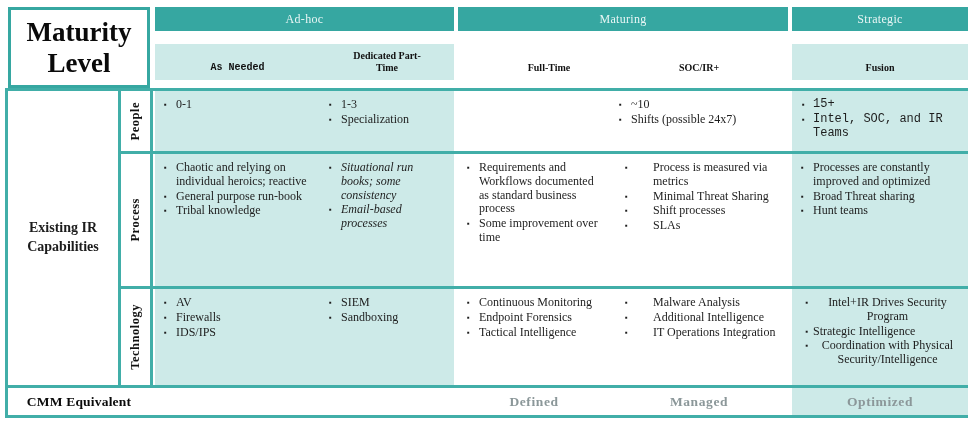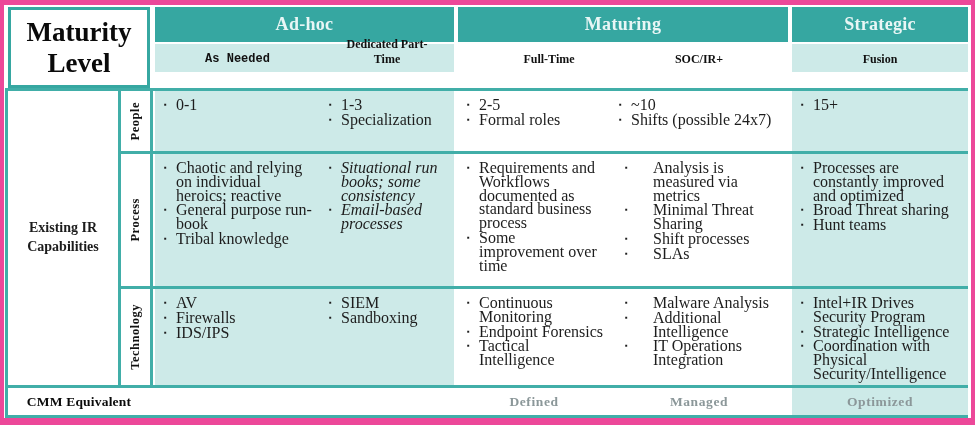--- a/index.html
+++ b/index.html
@@ -1,48 +1,48 @@
 <!DOCTYPE html>
 <html><head>
 <meta charset="utf-8">
 <style>
   * { box-sizing: border-box; margin: 0; padding: 0; }
   body { background: #555; font-family: "Liberation Serif", "DejaVu Serif", serif; }
   .page {
     position: relative; width: 975px; height: 425px;
-    background: #ec4899; overflow: hidden;
+    background: #ffffff; overflow: hidden;
   }
   .white-bg { position: absolute; left: 4px; top: 5px; width: 967px; height: 413px; background: #fff; }
 
   
   .teal-bg   { background: #36a7a1; }
   .light-bg  { background: #cdeae8; }
   .white-cell{ background: #ffffff; }
 
   
   .mbox {
     position: absolute; left: 8px; top: 7px; width: 142px; height: 81px;
     background: #fff; border: 3px solid #36a7a1;
     display: flex; flex-direction: column; align-items: center; justify-content: center;
   }
   .mbox .tline { font-weight: bold; font-size: 27px; color: #0a0a0a; line-height: 1.12; }
 
   
   .ghdr {
-    position: absolute; top: 7px; height: 35px;
+    position: absolute; top: 7px; height: 24px;
     display: flex; align-items: center; justify-content: center;
-    color: #e9f6f5; font-weight: bold; font-size: 18px; letter-spacing: 0.3px;
+    color: #e9f6f5; font-weight: normal; font-size: 12px; letter-spacing: 0.3px;
   }
 
   
   .shdr {
-    position: absolute; top: 44px; height: 28px;
+    position: absolute; top: 44px; height: 36px;
     display: flex; align-items: flex-end; justify-content: center;
     padding-bottom: 6px; text-align: center;
-    font-weight: bold; font-size: 12px; color: #111; line-height: 1.2;
+    font-weight: bold; font-size: 10px; color: #111; line-height: 1.2;
   }
   .shdr .wrapnarrow { display: inline-block; max-width: 88px; }
 
   
   .hline, .vline { position: absolute; background: #41aea8; }
 
   
   .capcell {
     position: absolute; left: 8px; top: 91px; width: 110px; height: 294px;
     background: #fff; display: flex; align-items: center; justify-content: center;
@@ -54,21 +54,21 @@
     display: flex; align-items: center; justify-content: center;
   }
   .rot span {
     writing-mode: vertical-rl; transform: rotate(180deg);
     font-weight: bold; font-size: 12.5px; color: #111; letter-spacing: 0.5px;
   }
 
   
   .cell {
     position: absolute; padding: 7px 6px 4px 9px;
-    font-size: 16px; color: #1d1d1d;
+    font-size: 12px; color: #1d1d1d;
   }
   .bi { display: flex; line-height: 13.8px; margin-bottom: 1px; }
   .bi::before { content: "▪"; flex: 0 0 12px; font-size: 8px; line-height: 13.8px; }
   .wide .bi { padding-left: 6px; }
   .wide .bi::before { flex: 0 0 28px; }
 
   
   .cmm {
     position: absolute; top: 388px; height: 27px;
     display: flex; align-items: center; justify-content: center;
@@ -126,40 +126,35 @@
       </div>
     </div>
   <div class="cell light-bg" style="left:320px;top:91px;width:134px;height:60px;">
       <div class="bi">
         <span class="bi-text">1-3</span>
       </div>
       <div class="bi">
         <span class="bi-text">Specialization</span>
       </div>
     </div>
-  <div class="cell white-cell" style="left:458px;top:91px;width:152px;height:60px;">
-      <div class="bi">
-        <span class="bi-text">2-5</span>
-      </div>
-      <div class="bi">
-        <span class="bi-text">Formal roles</span>
-      </div>
-    </div>
   <div class="cell white-cell" style="left:610px;top:91px;width:178px;height:60px;">
       <div class="bi">
         <span class="bi-text">~10</span>
       </div>
       <div class="bi">
         <span class="bi-text">Shifts (possible 24x7)</span>
       </div>
     </div>
-  <div class="cell light-bg" style="left:792px;top:91px;width:176px;height:60px;">
+  <div class="cell light-bg" style="left:792px;top:91px;width:176px;height:60px;font-family:Liberation Mono, monospace;">
       <div class="bi">
         <span class="bi-text">15+</span>
       </div>
+      <div class="bi">
+        <span class="bi-text">Intel, SOC, and IR Teams</span>
+      </div>
     </div>
 
   <div class="cell light-bg" style="left:155px;top:154px;width:165px;height:132px;">
       <div class="bi">
         <span class="bi-text">Chaotic and relying on individual heroics; reactive</span>
       </div>
       <div class="bi">
         <span class="bi-text">General purpose run-book</span>
       </div>
       <div class="bi">
@@ -177,21 +172,21 @@
   <div class="cell white-cell" style="left:458px;top:154px;width:152px;height:132px;">
       <div class="bi">
         <span class="bi-text">Requirements and Workflows documented as standard business process</span>
       </div>
       <div class="bi">
         <span class="bi-text">Some improvement over time</span>
       </div>
     </div>
   <div class="cell white-cell wide" style="left:610px;top:154px;width:178px;height:132px;">
       <div class="bi">
-        <span class="bi-text">Analysis is measured via metrics</span>
+        <span class="bi-text">Process is measured via metrics</span>
       </div>
       <div class="bi">
         <span class="bi-text">Minimal Threat Sharing</span>
       </div>
       <div class="bi">
         <span class="bi-text">Shift processes</span>
       </div>
       <div class="bi">
         <span class="bi-text">SLAs</span>
       </div>
@@ -242,21 +237,21 @@
       <div class="bi">
         <span class="bi-text">Malware Analysis</span>
       </div>
       <div class="bi">
         <span class="bi-text">Additional Intelligence</span>
       </div>
       <div class="bi">
         <span class="bi-text">IT Operations Integration</span>
       </div>
     </div>
-  <div class="cell light-bg" style="left:792px;top:289px;width:176px;height:96px;">
+  <div class="cell light-bg" style="left:792px;top:289px;width:176px;height:96px;text-align:center;">
       <div class="bi">
         <span class="bi-text">Intel+IR Drives Security Program</span>
       </div>
       <div class="bi">
         <span class="bi-text">Strategic Intelligence</span>
       </div>
       <div class="bi">
         <span class="bi-text">Coordination with Physical Security/Intelligence</span>
       </div>
     </div>

